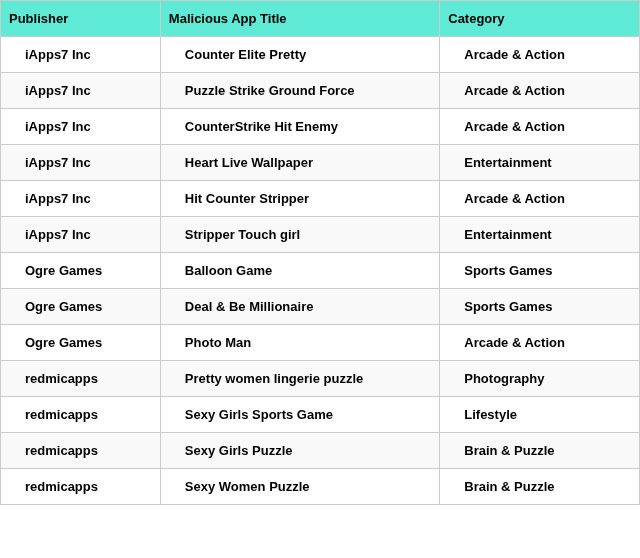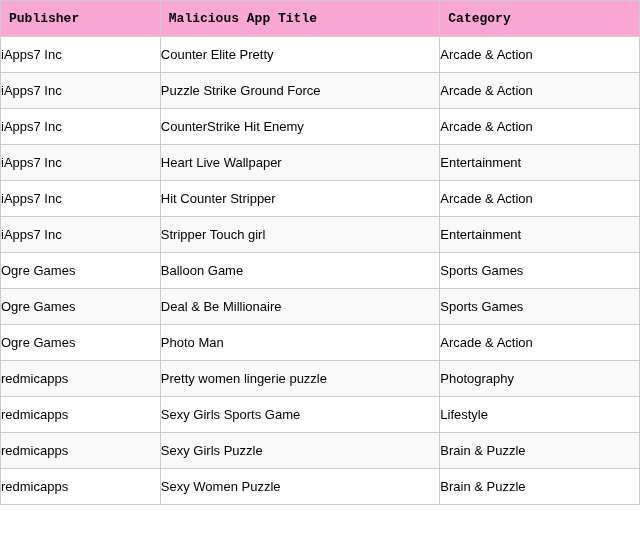--- a/index.html
+++ b/index.html
@@ -12,40 +12,40 @@
       font-size: 13px;
       background: #fff;
       width: 640px;
     }
     table {
       width: 640px;
       border-collapse: collapse;
       border: 1px solid #ccc;
     }
     thead tr {
-      background-color: #f9a8d4;
-      font-family: Liberation Mono, monospace;
+      background-color: #5eead4;
     }
     thead th {
       padding: 10px 8px;
       text-align: left;
       font-weight: bold;
       border: 1px solid #ccc;
     }
     tbody tr {
       background-color: #fff;
       border-bottom: 1px solid #ccc;
     }
     tbody tr:nth-child(even) {
       background-color: #f9f9f9;
     }
     tbody td {
-      padding: 10px 0;
+      padding: 10px 24px;
       border: 1px solid #ccc;
       vertical-align: middle;
+      font-weight: bold;
     }
     col.publisher { width: 160px; }
     col.app-title { width: 280px; }
     col.category  { width: 200px; }
   </style>
 </head>
 <body>
 
 <table>
   <colgroup>

